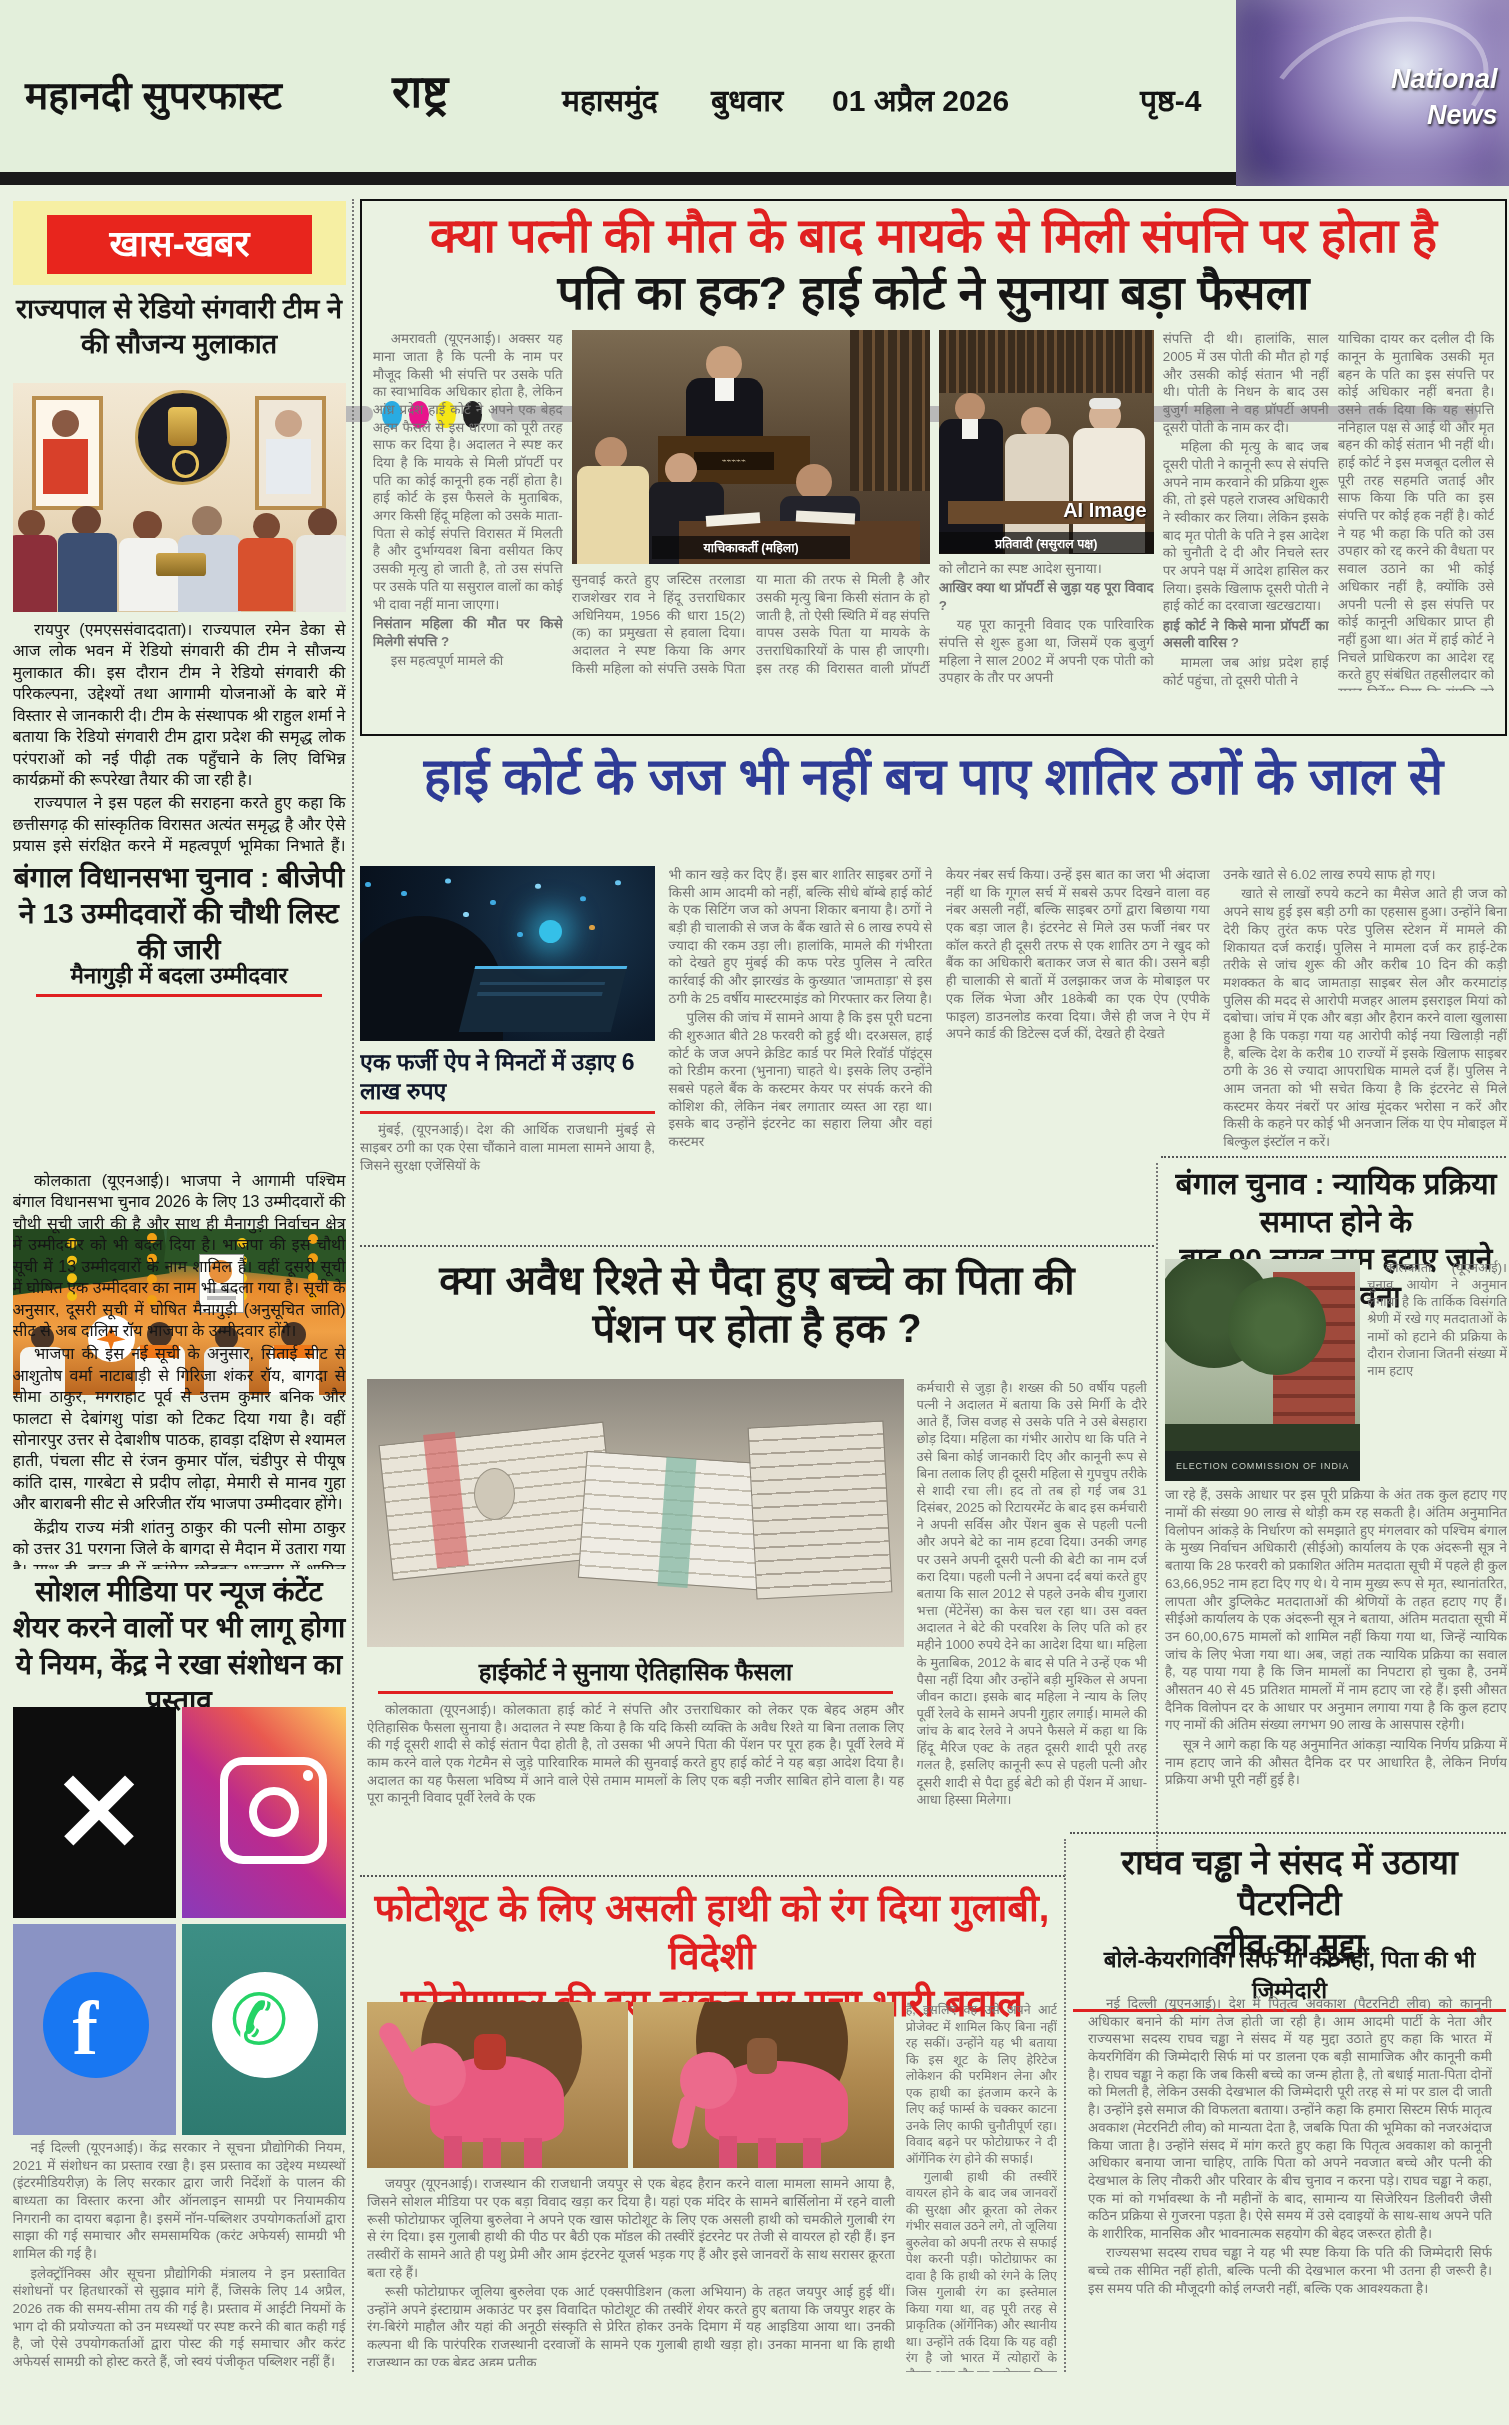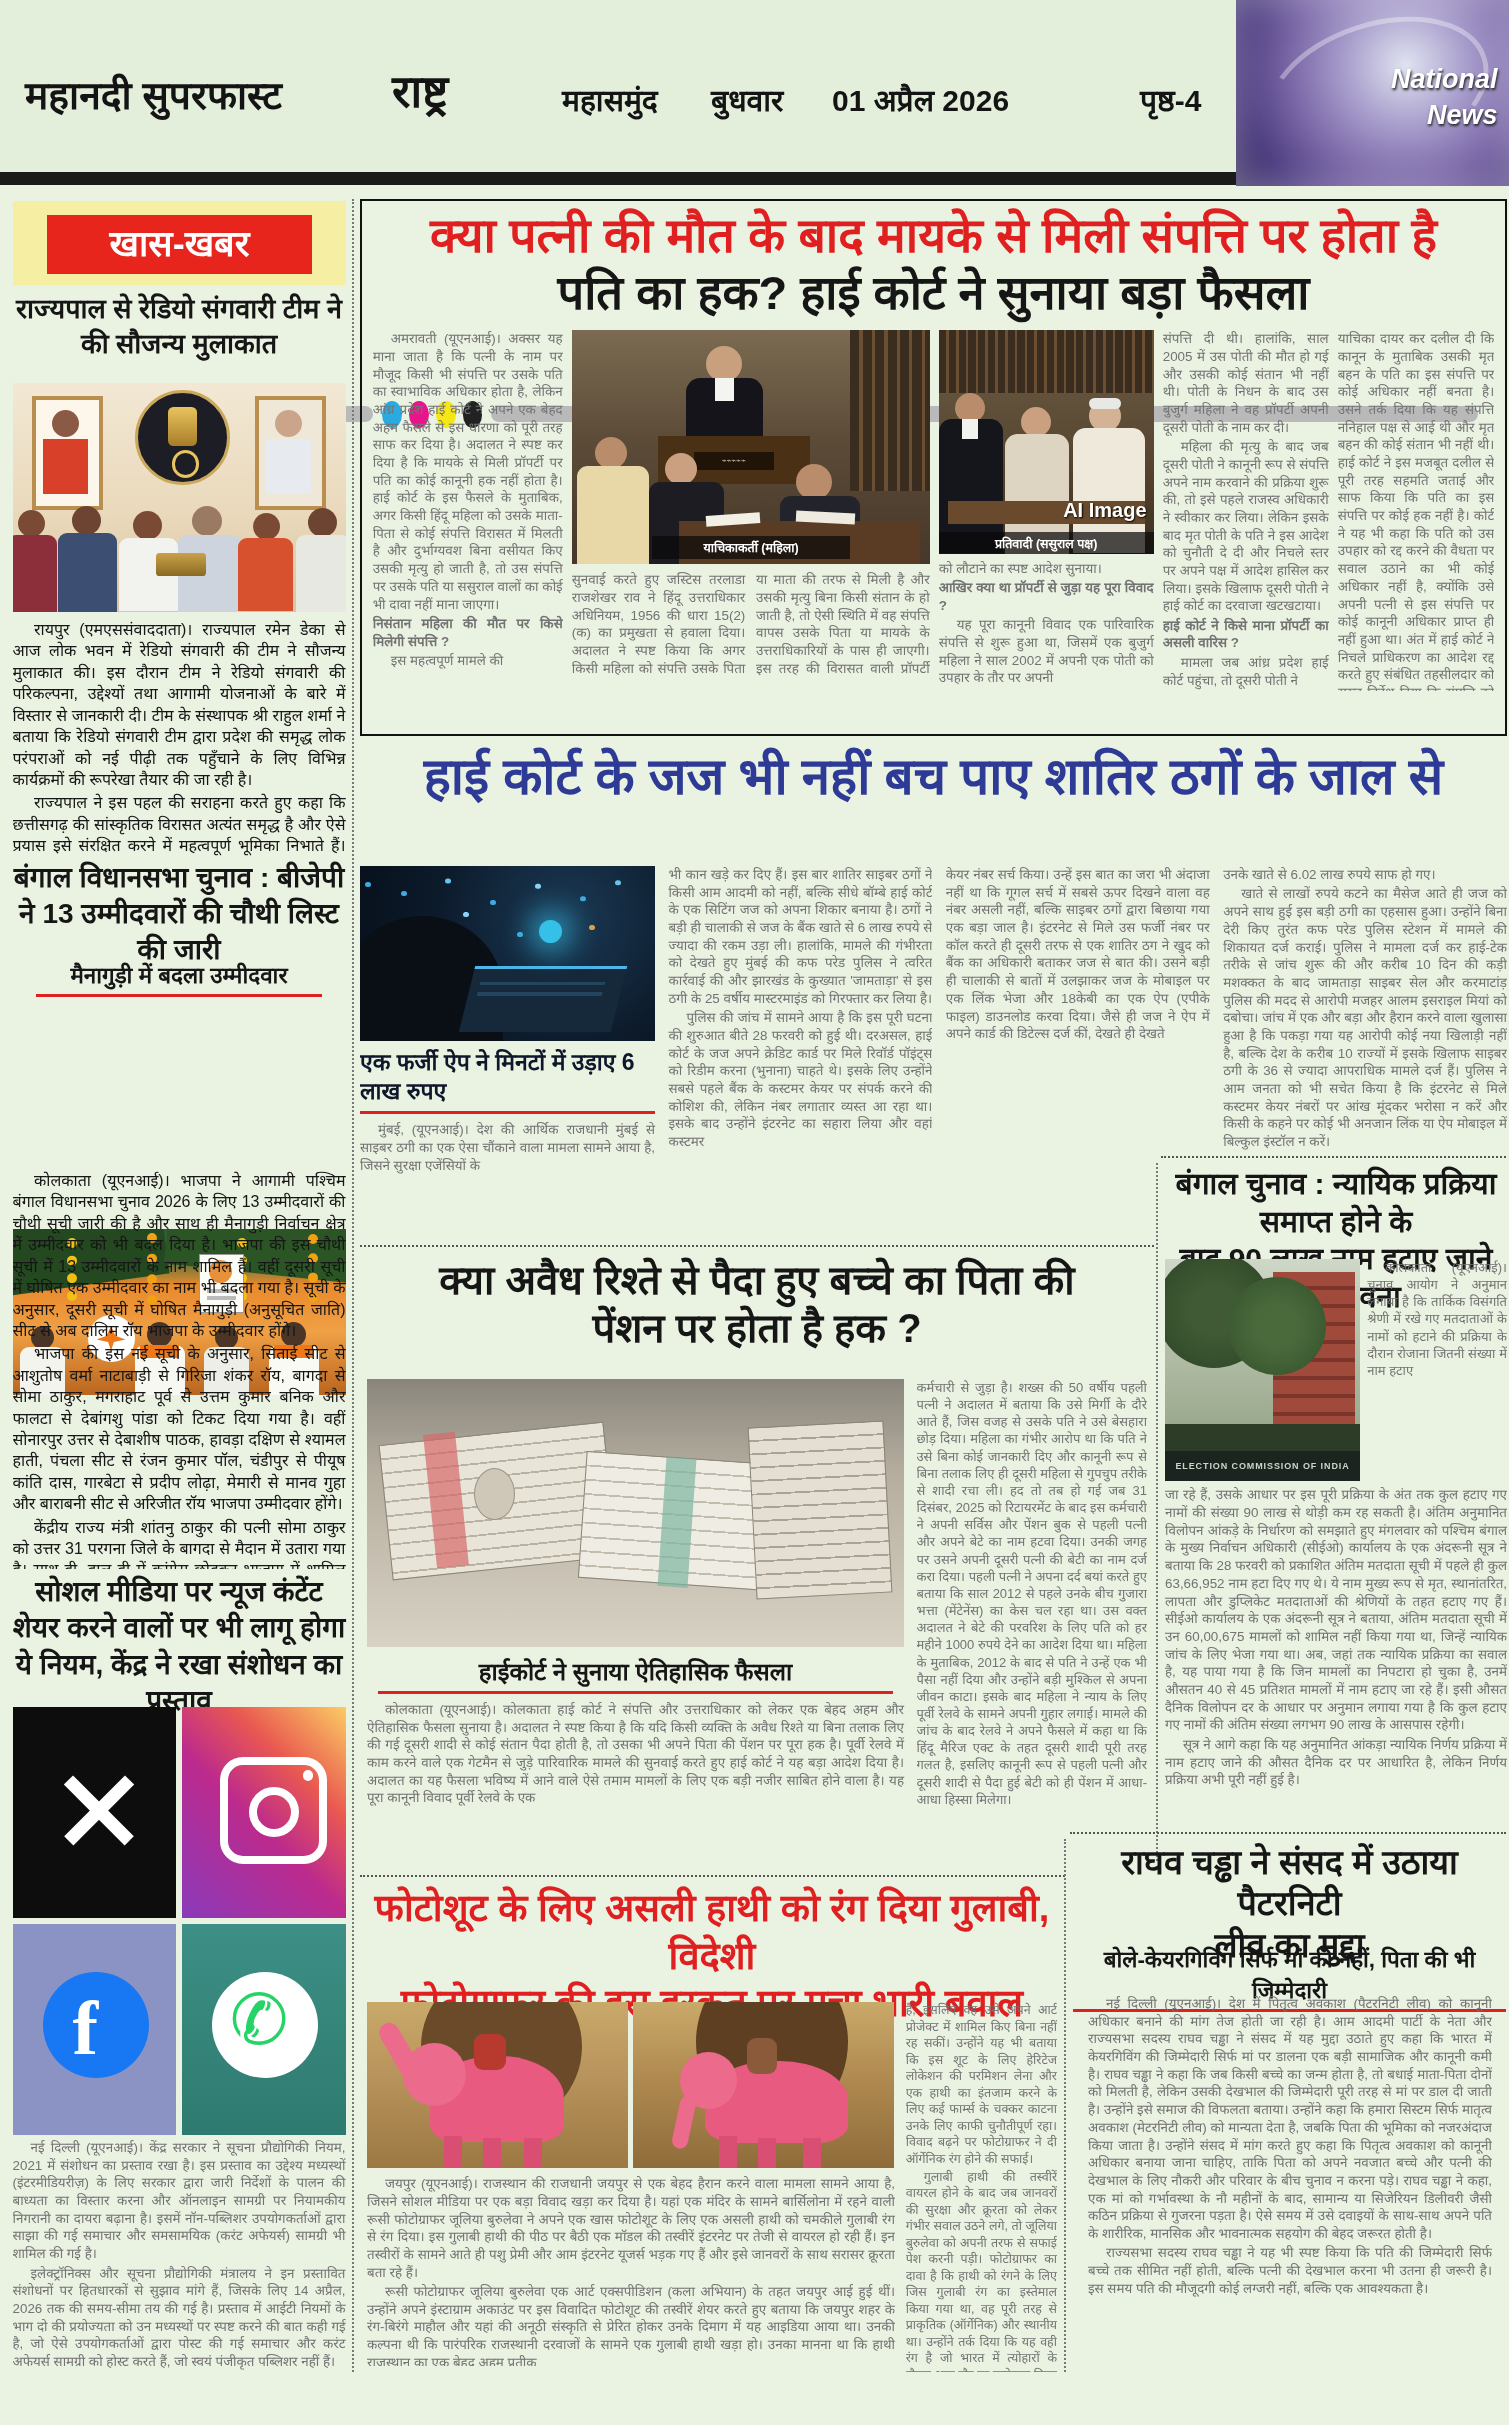--- a/index.html
+++ b/index.html
@@ -301,21 +301,21 @@
       <p class="para-sm" style="text-indent:0;font-size:13px;">कर्मचारी से जुड़ा है। शख्स की 50 वर्षीय पहली पत्नी ने अदालत में बताया कि उसे मिर्गी के दौरे आते हैं, जिस वजह से उसके पति ने उसे बेसहारा छोड़ दिया। महिला का गंभीर आरोप था कि पति ने उसे बिना कोई जानकारी दिए और कानूनी रूप से बिना तलाक लिए ही दूसरी महिला से गुपचुप तरीके से शादी रचा ली। हद तो तब हो गई जब 31 दिसंबर, 2025 को रिटायरमेंट के बाद इस कर्मचारी ने अपनी सर्विस और पेंशन बुक से पहली पत्नी और अपने बेटे का नाम हटवा दिया। उनकी जगह पर उसने अपनी दूसरी पत्नी की बेटी का नाम दर्ज करा दिया। पहली पत्नी ने अपना दर्द बयां करते हुए बताया कि साल 2012 से पहले उनके बीच गुजारा भत्ता (मेंटेनेंस) का केस चल रहा था। उस वक्त अदालत ने बेटे की परवरिश के लिए पति को हर महीने 1000 रुपये देने का आदेश दिया था। महिला के मुताबिक, 2012 के बाद से पति ने उन्हें एक भी पैसा नहीं दिया और उन्होंने बड़ी मुश्किल से अपना जीवन काटा। इसके बाद महिला ने न्याय के लिए पूर्वी रेलवे के सामने अपनी गुहार लगाई। मामले की जांच के बाद रेलवे ने अपने फैसले में कहा था कि हिंदू मैरिज एक्ट के तहत दूसरी शादी पूरी तरह गलत है, इसलिए कानूनी रूप से पहली पत्नी और दूसरी शादी से पैदा हुई बेटी को ही पेंशन में आधा-आधा हिस्सा मिलेगा।</p>
     </div>
   </div>
 
   <div class="abs headline" style="left:1165px;top:1165px;width:342px;font-size:30px;line-height:1.25;">
     <div>बंगाल चुनाव : न्यायिक प्रक्रिया समाप्त होने के</div>
     <div>बाद 90 लाख नाम हटाए जाने की संभावना</div>
   </div>
   <div class="abs" style="left:1165px;top:1259px;width:342px;height:569px;overflow:hidden;">
     <div style="display:flex;gap:7.2px;">
-      <div class="photo" style="flex:0 0 195px;height:222px;background:linear-gradient(180deg,#cfd8c8 0%,#b9c4ae 30%,#8a9a7c 100%);font-weight:bold;">
+      <div class="photo" style="flex:0 0 195px;height:222px;background:linear-gradient(180deg,#cfd8c8 0%,#b9c4ae 30%,#8a9a7c 100%);">
         <div class="abs" style="right:5.4px;top:12.5px;width:82px;height:152px;background:repeating-linear-gradient(180deg,#a04a3c 0 14.3px,#7c352a 14.3px 18px);"></div>
         <div class="abs" style="left:-9px;top:-7.2px;width:116px;height:116px;border-radius:50%;background:radial-gradient(circle,#3f5a34 30%,#2c4224 100%);"></div>
         <div class="abs" style="left:63px;top:18px;width:98px;height:98px;border-radius:50%;background:radial-gradient(circle,#4a6a3c 30%,#34502a 100%);"></div>
         <div class="abs" style="left:0;bottom:30px;width:100%;height:27px;background:#2c3c26;"></div>
         <div class="abs" style="left:0;bottom:0;width:100%;height:30px;background:#1c2420;color:#cdd4c8;font-size:9px;letter-spacing:0.9px;text-align:center;line-height:30px;white-space:nowrap;overflow:hidden;">ELECTION COMMISSION OF INDIA</div>
       </div>
       <div style="flex:1;overflow:hidden;">
         <p class="para-sm" style="text-indent:18px;font-size:13px;">कोलकाता (यूएनआई)। चुनाव आयोग ने अनुमान लगाया है कि तार्किक विसंगति श्रेणी में रखे गए मतदाताओं के नामों को हटाने की प्रक्रिया के दौरान रोजाना जितनी संख्या में नाम हटाए</p>
       </div>
     </div>

